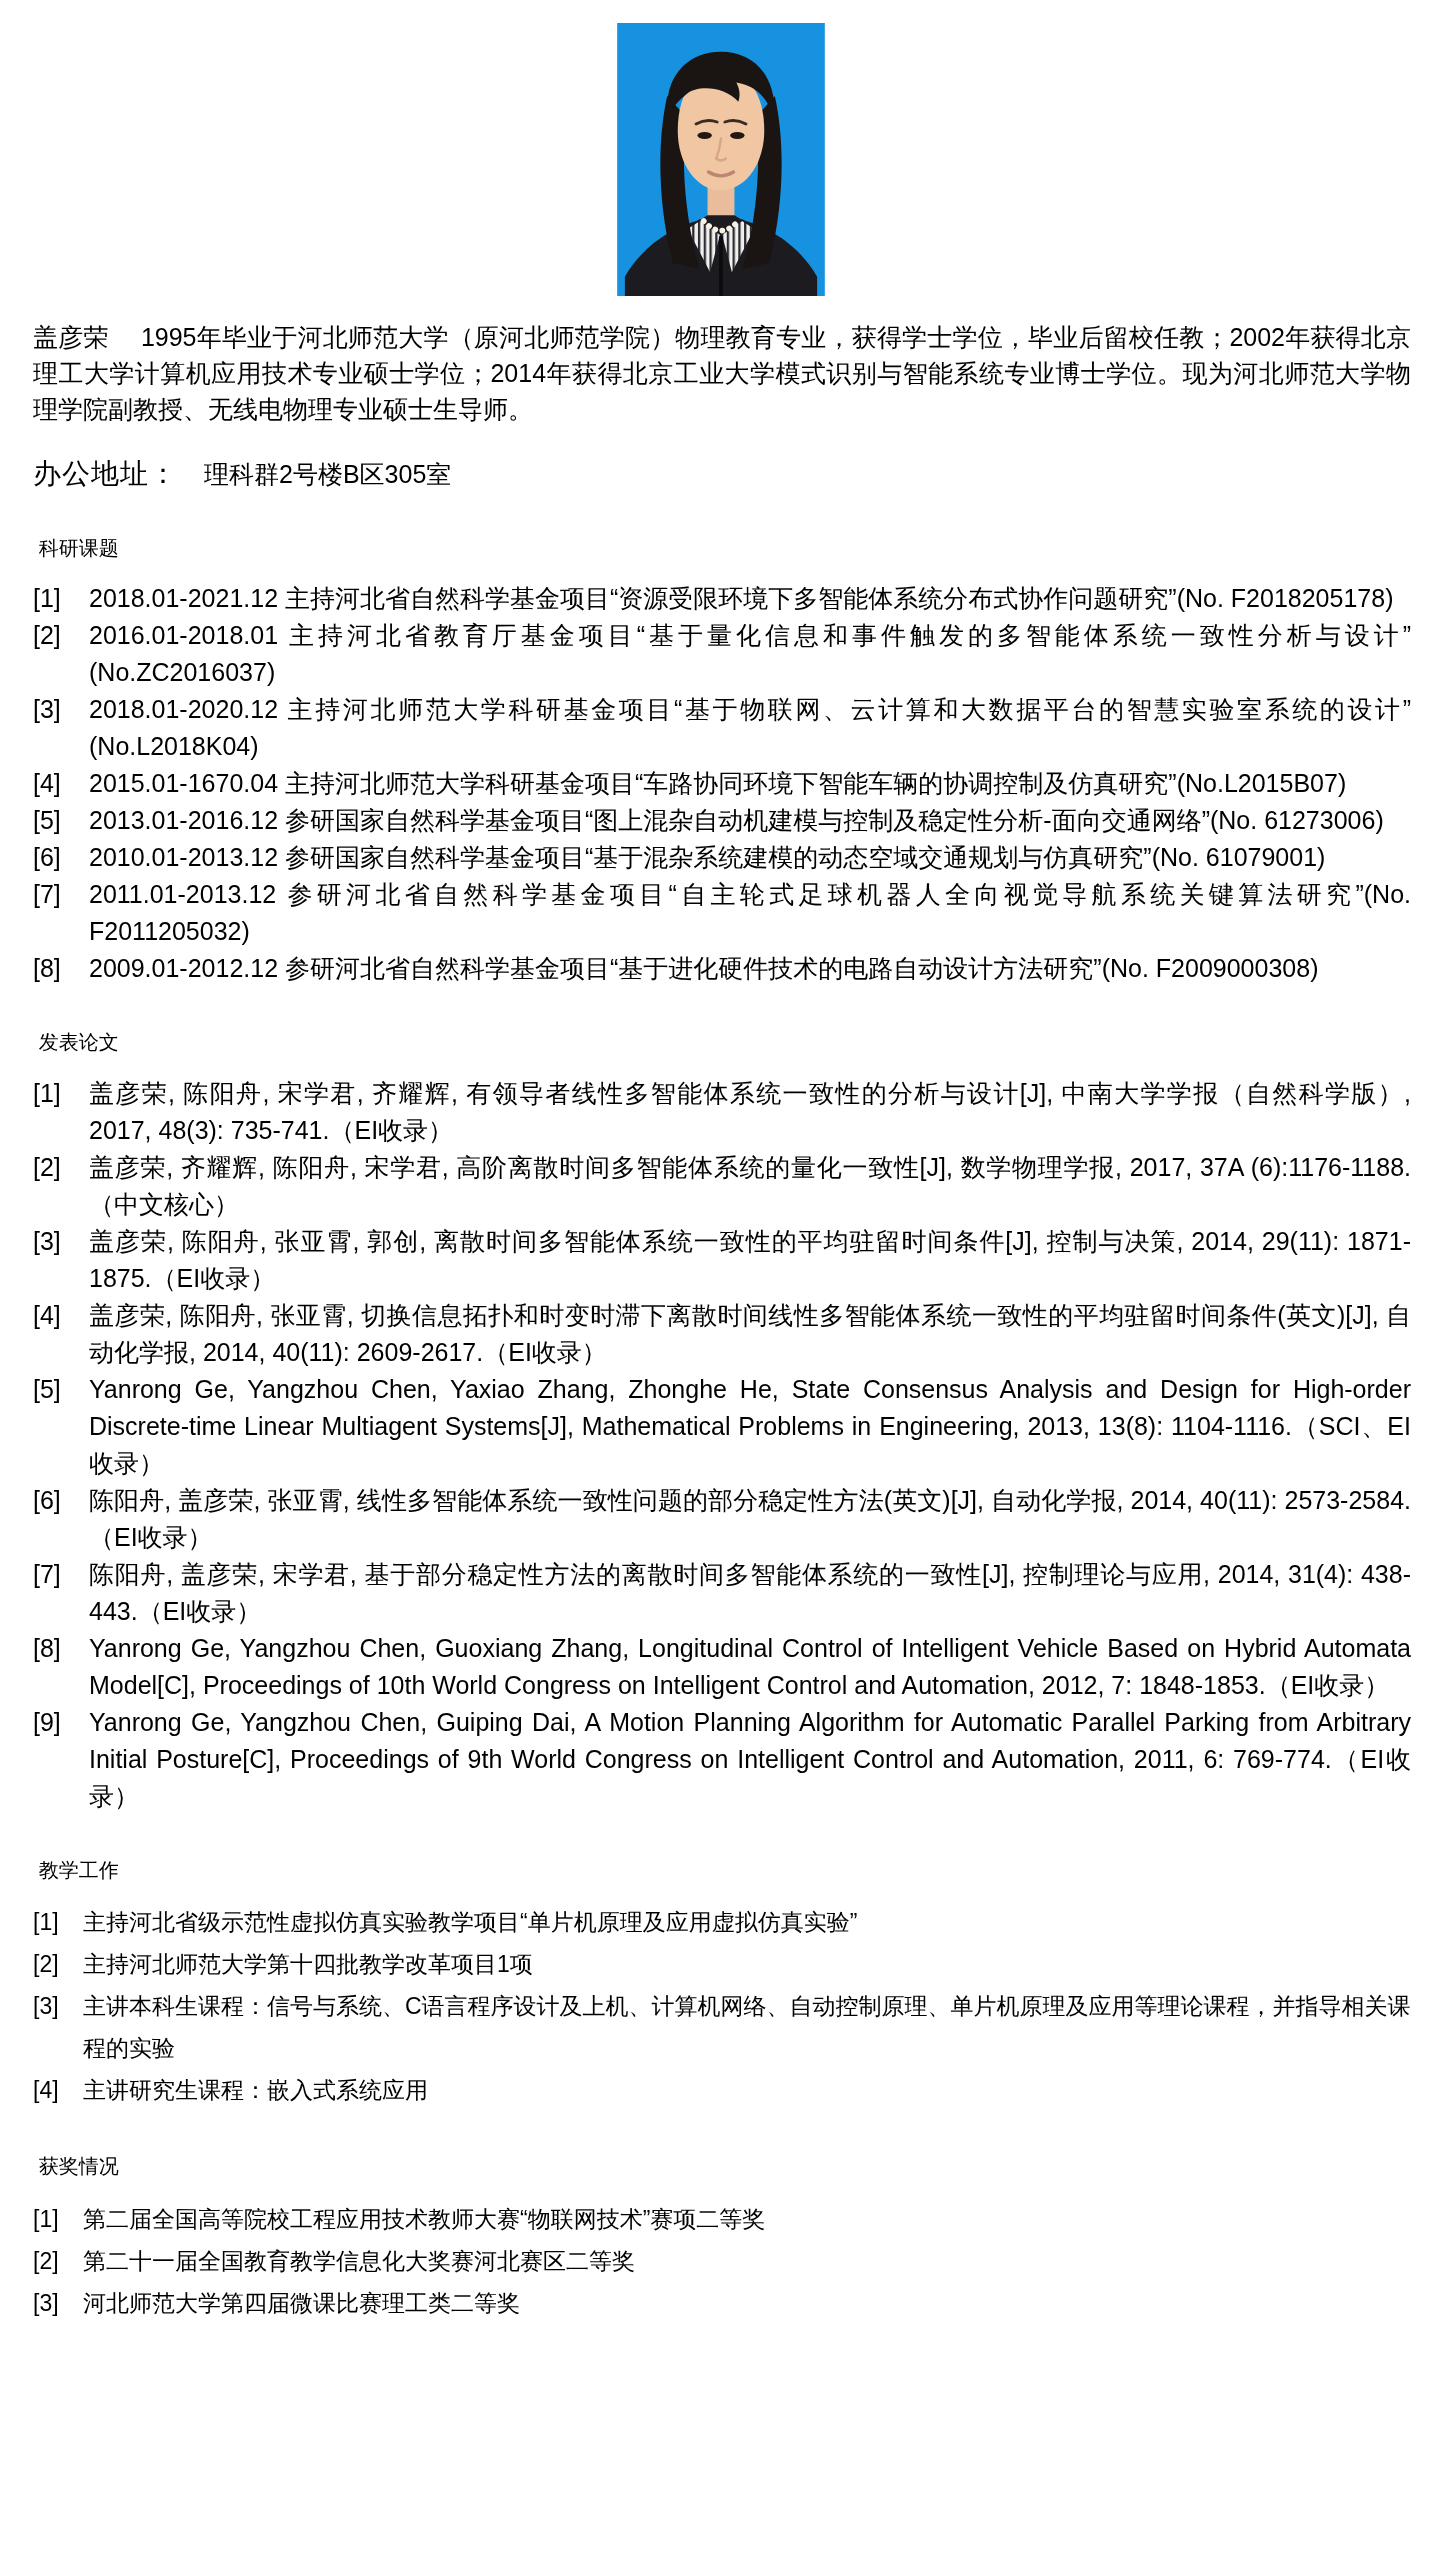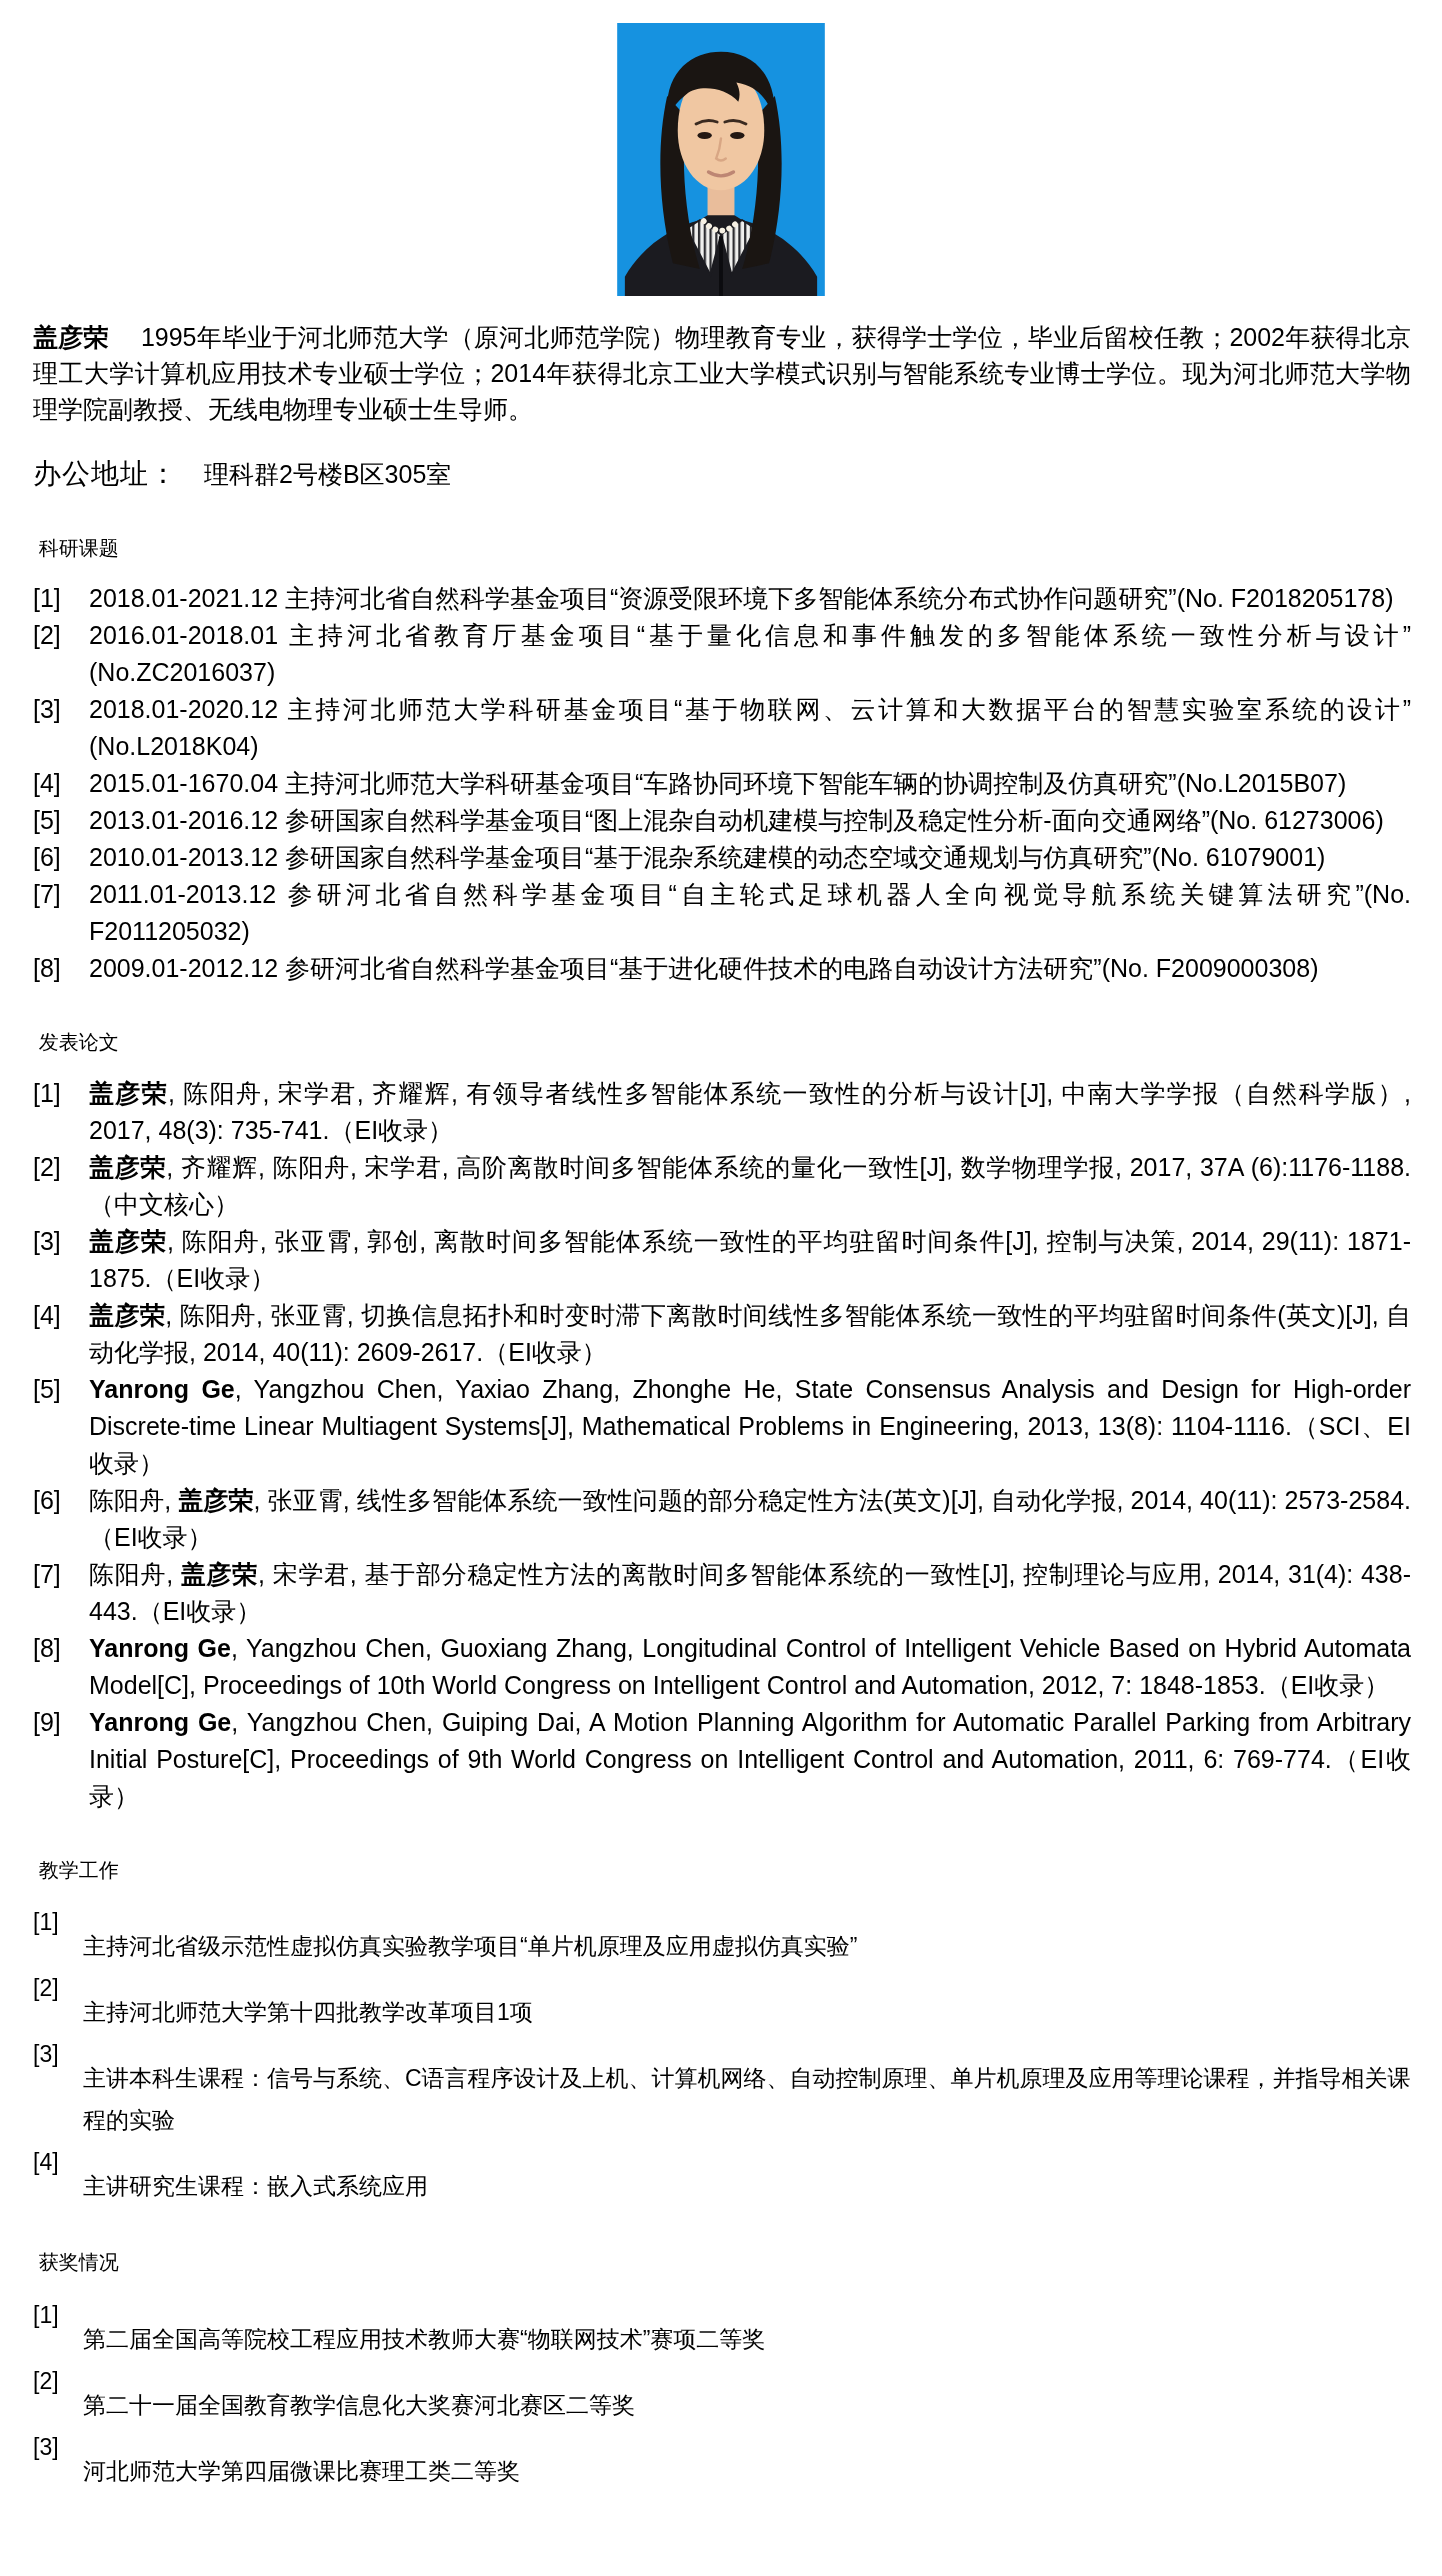--- a/index.html
+++ b/index.html
@@ -28,21 +28,21 @@
   .content {
     padding: 0 31px 0 33px;
   }
   .intro {
     margin: 23px 0 0 0;
     font-size: 25px;
     line-height: 36px;
     text-align: justify;
   }
   .intro b, .item-text b {
-    font-weight: 700;
+    font-weight: 400;
   }
   .info-row {
     margin-top: 28px;
     display: flex;
     align-items: center;
   }
   .info-label {
     font-size: 28px;
     font-weight: 500;
     letter-spacing: 1px;
@@ -79,21 +79,20 @@
   ul.item-list.small {
     font-size: 23px;
     line-height: 42px;
     margin-top: 13.5px;
   }
   ul.item-list.small .marker {
     flex-basis: 50px;
   }
   ul.item-list.small .item-text {
     text-align: left;
-    margin-top: 24px;
   }
 </style>
 </head>
 <body>
 
 <div class="photo-wrap">
   <svg class="photo" viewBox="0 0 216 284" xmlns="http://www.w3.org/2000/svg" aria-hidden="true">
     <defs>
       <pattern id="collarStripes" width="6" height="6" patternUnits="userSpaceOnUse">
         <rect width="6" height="6" fill="#f0f0ee"></rect>

